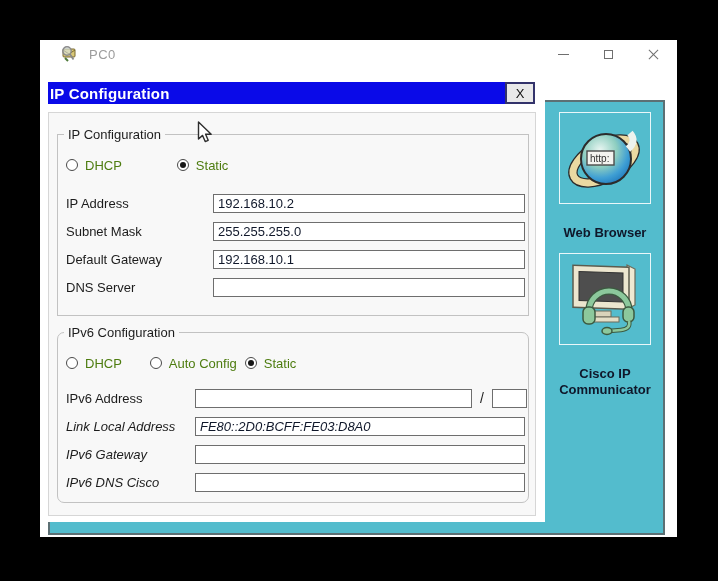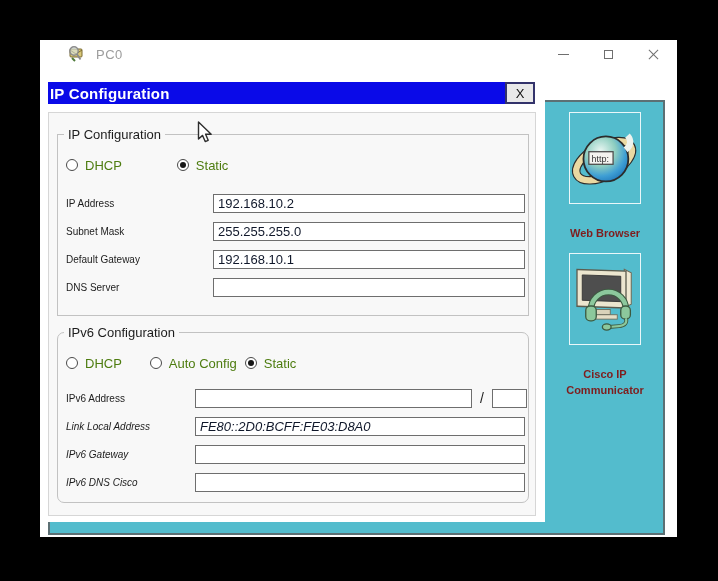--- a/index.html
+++ b/index.html
@@ -3,36 +3,36 @@
 <meta charset="utf-8">
 <style>
   * { margin:0; padding:0; box-sizing:border-box; }
   body { font-family:"Liberation Sans", sans-serif; background:#000; }
   .stage { position:relative; width:718px; height:581px; background:#000; overflow:hidden; }
 
   .window { position:absolute; left:40px; top:40px; width:637px; height:497px; background:#ffffff; }
 
   
   .titlebar { position:absolute; left:0; top:0; width:100%; height:28px; background:#ffffff; display:flex; align-items:center; }
-  .tb-left { display:flex; align-items:center; gap:8px; padding-left:28px; flex:1; }
+  .tb-left { display:flex; align-items:center; gap:8px; padding-left:21px; flex:1; }
   .tb-title { font-size:13px; color:#9c9c9c; letter-spacing:0.5px; }
   .tb-controls { display:flex; align-items:center; gap:17px; margin-right:10px; }
   .ctrl { width:28px; height:24px; display:flex; align-items:center; justify-content:center; cursor:default; }
   .glyph-min { width:11px; height:1px; background:#6f6f6f; display:block; }
   .glyph-max { width:9px; height:9px; border:1px solid #6f6f6f; display:block; }
   .glyph-x { position:relative; width:11px; height:11px; display:block; }
   .glyph-x::before, .glyph-x::after { content:""; position:absolute; left:-1px; top:5px; width:13px; height:1px; background:#6f6f6f; }
   .glyph-x::before { transform:rotate(45deg); }
   .glyph-x::after  { transform:rotate(-45deg); }
 
   
   .desktop { position:absolute; left:8px; top:60px; width:617px; height:435px; background:#53bccd; border:2px solid #5c7074; }
   .app { position:absolute; left:500px; width:110px; text-align:center; cursor:pointer; }
-  .app-frame { width:72px; height:92px; margin:0 auto; border:1px solid rgba(255,255,255,0.88); display:flex; align-items:center; justify-content:center; }
-  .app-label { margin-top:21px; font-size:11px; font-weight:bold; color:#7f1d1d; line-height:16px; }
+  .app-frame { width:92px; height:92px; margin:0 auto; border:1px solid rgba(255,255,255,0.88); display:flex; align-items:center; justify-content:center; }
+  .app-label { margin-top:21px; font-size:13px; font-weight:bold; color:#0f172a; line-height:16px; }
   .app-web { top:10px; }
   .app-cisco { top:151px; }
   .http-tag { font-size:10px; color:#333; }
 
   
   .dialog { position:absolute; left:0; top:28px; width:505px; height:454px; background:#ffffff; }
   .dlg-titlebar { position:absolute; left:8px; top:14px; width:457px; height:22px; background:#0a0ae8; color:#ffffff; font-size:15px; font-weight:bold; display:flex; align-items:center; padding-left:2px; letter-spacing:0.2px; }
   .dlg-close { position:absolute; left:465px; top:14px; width:30px; height:22px; background:#e9e9e9; border:2px solid #33336b; font-size:13px; color:#111; display:flex; align-items:center; justify-content:center; cursor:pointer; font-family:"Liberation Sans", sans-serif; }
   .panel { position:absolute; left:8px; top:44px; width:488px; height:404px; background:#f8f8f8; border:1px solid #d6d6d6; }
 
@@ -49,21 +49,21 @@
   .auto6 { margin-left:28px; }
   .static6 { margin-left:8px; }
   .radio { width:12px; height:12px; border:1px solid #4a4a4a; border-radius:50%; background:#fff; flex:0 0 auto; }
   .radio.checked { position:relative; }
   .radio.checked::after { content:""; position:absolute; left:2px; top:2px; width:6px; height:6px; border-radius:50%; background:#161616; }
 
   .form-row { display:grid; align-items:center; height:28px; }
   .r1 { grid-template-columns:147px 1fr; }
   .r2 { grid-template-columns:129px 1fr;font-style:italic; }
   .r2addr { grid-template-columns:129px 277px 20px 35px; }
-  .flabel { font-size:10px; color:#1c1c1c; }
+  .flabel { font-size:13px; color:#1c1c1c; }
   .field { height:19px; background:#ffffff; border:1px solid #6e6e6e; font-size:13px; color:#0f172a; display:flex; align-items:center; padding:0 4px; overflow:hidden; white-space:nowrap; }
   .slash { text-align:center; font-size:14px; color:#1c1c1c; }
 
   .cursor { position:absolute; left:197px; top:121px; z-index:50; pointer-events:none; }
 </style>
 </head>
 <body>
 
 <div class="stage">
   <div class="window">

